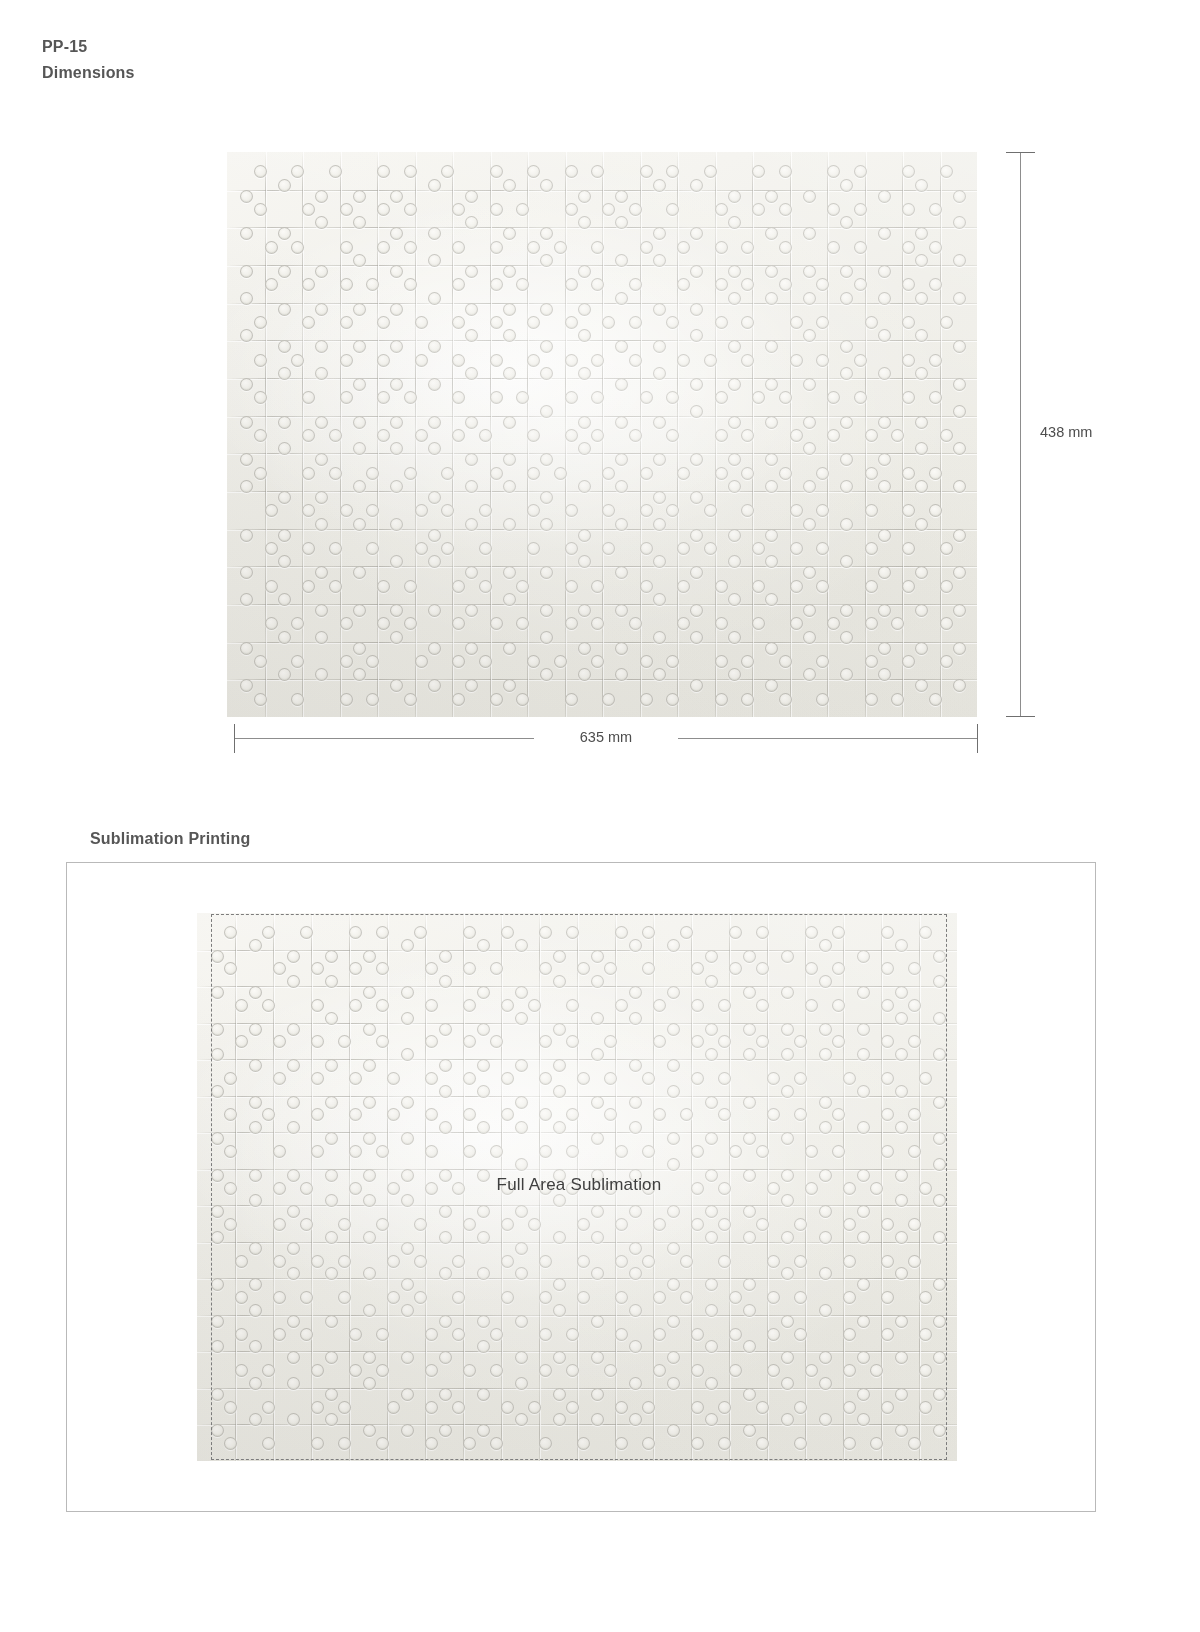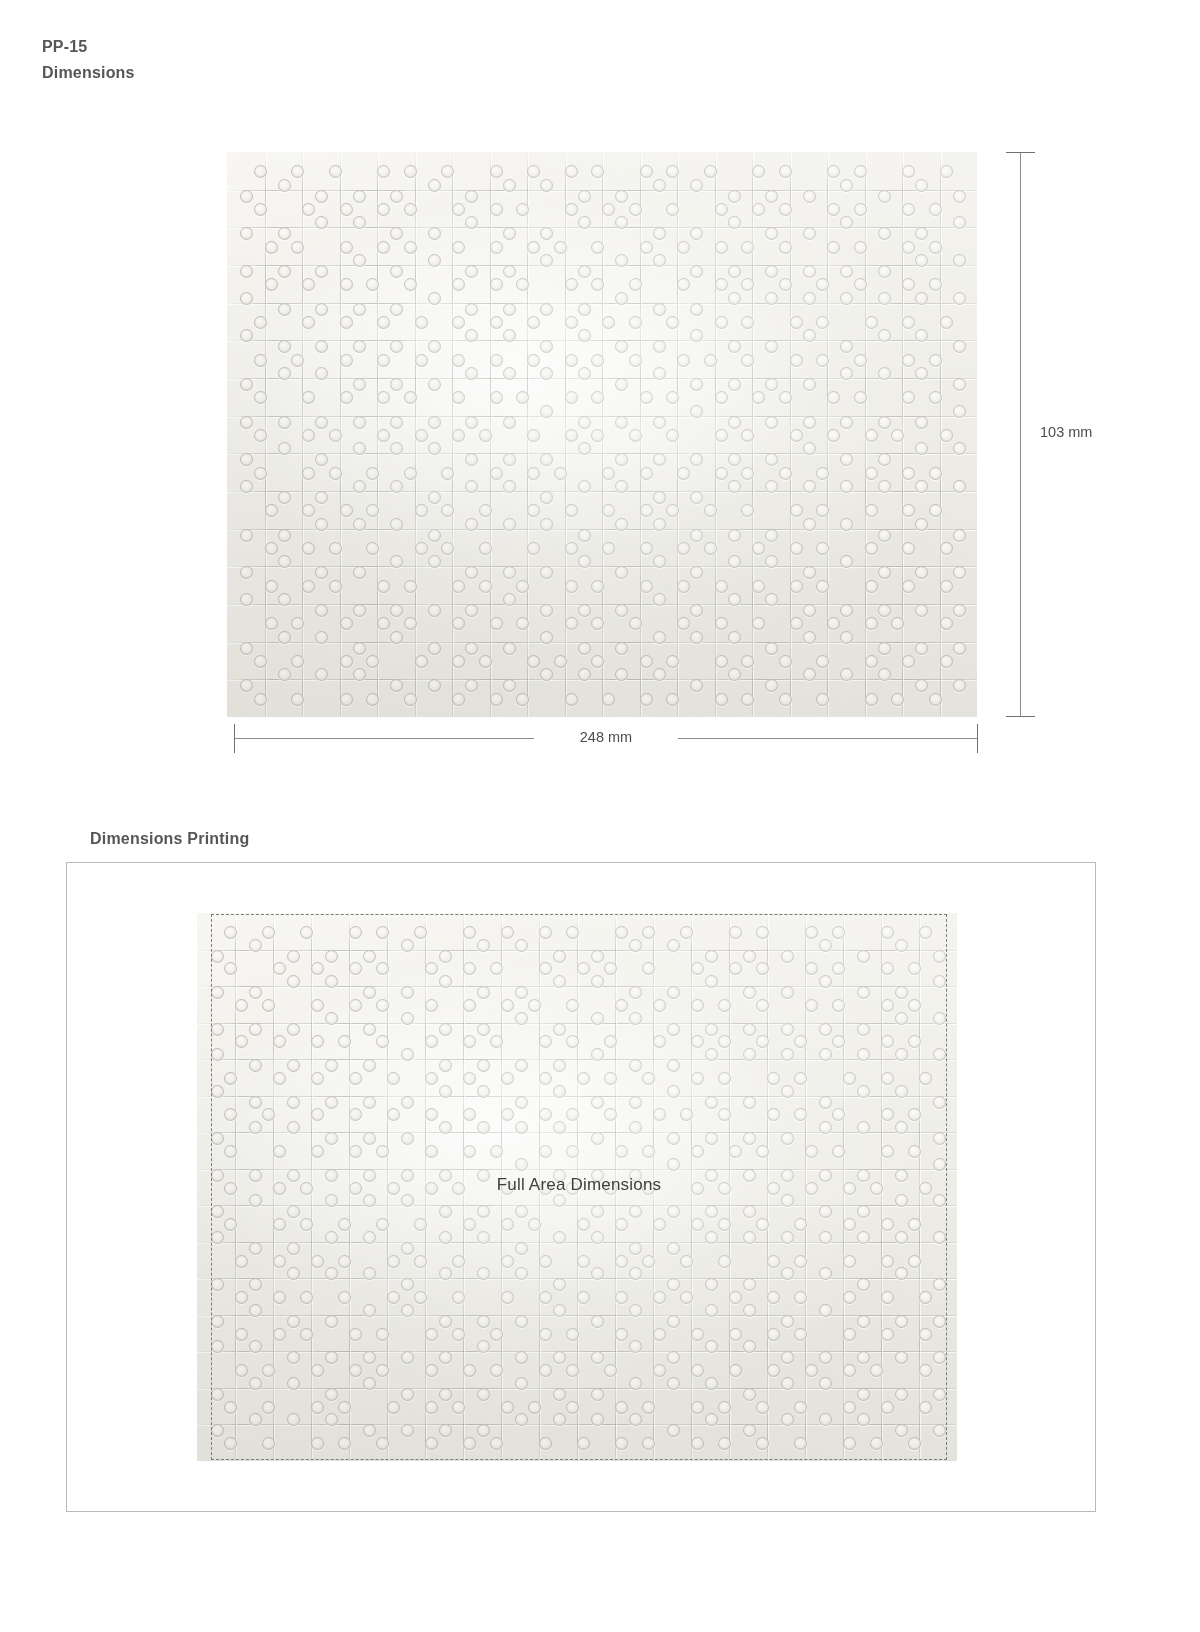--- a/index.html
+++ b/index.html
@@ -858,34 +858,34 @@
         <div class="knob" style="left: 702px; top: 541px;"></div>
       </div>
     <div class="puzzle-vignette"></div>
   </div>
 
   <div class="dim-vert">
     <div class="line"></div>
     <div class="cap top"></div>
     <div class="cap bottom"></div>
   </div>
-  <div class="dim-vert-label">103 mm</div>
+  <div class="dim-vert-label">438 mm</div>
 
   <div class="dim-horz">
     <div class="line-l"></div>
     <div class="line-r"></div>
     <div class="cap left"></div>
     <div class="cap right"></div>
     <div class="dim-horz-label">
-      <span>248 mm</span>
+      <span>635 mm</span>
     </div>
   </div>
 </div>
 
-<div class="section-title">Dimensions Printing</div>
+<div class="section-title">Sublimation Printing</div>
 
 <div class="sublimation-box"></div>
 
 <div class="puzzle-photo puzzle-sub">
   <div class="puzzle-surface"></div>
   <div class="puzzle-grid" id="grid-sub">
       <div class="h" style="top: 37px;"></div>
       <div class="h" style="top: 73px;"></div>
       <div class="h" style="top: 110px;"></div>
       <div class="h" style="top: 146px;"></div>
@@ -1483,13 +1483,13 @@
       <div class="knob" style="left: 722px; top: 378px;"></div>
       <div class="knob" style="left: 722px; top: 415px;"></div>
       <div class="knob" style="left: 722px; top: 451px;"></div>
       <div class="knob" style="left: 722px; top: 488px;"></div>
       <div class="knob" style="left: 711px; top: 524px;"></div>
     </div>
   <div class="puzzle-vignette"></div>
 </div>
 
 <div class="sub-dashed"></div>
-<div class="sub-label">Full Area Dimensions</div>
+<div class="sub-label">Full Area Sublimation</div>
 
 </body></html>

